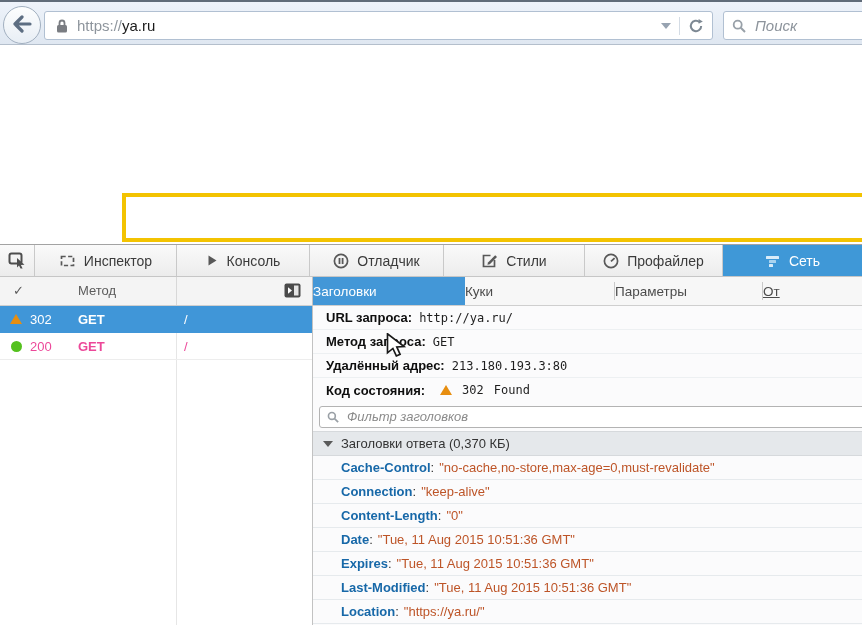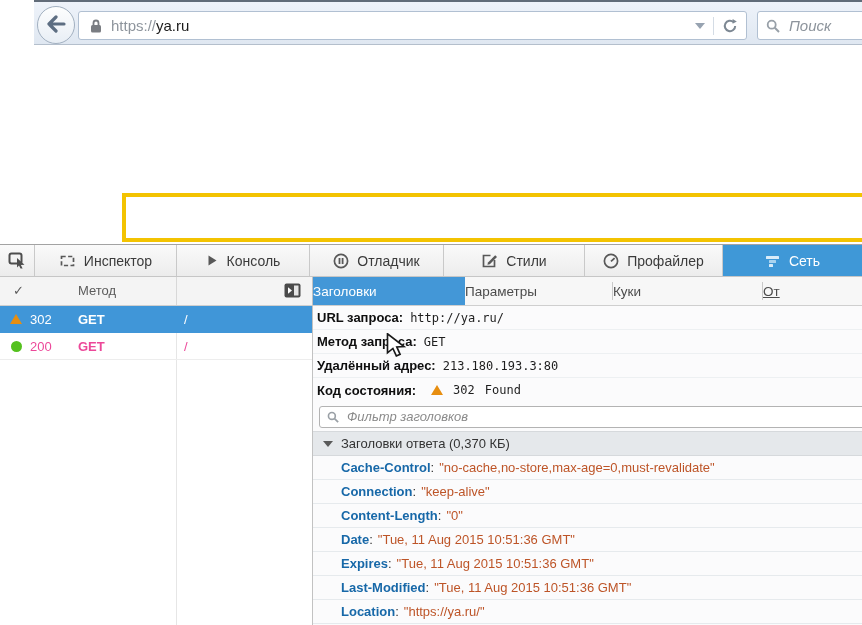--- a/index.html
+++ b/index.html
@@ -1,21 +1,21 @@
 <!DOCTYPE html>
 <html><head>
 <meta charset="utf-8">
 <style>
   html,body{margin:0;padding:0;background:#fff;}
   .screen{position:relative;width:862px;height:625px;background:#fff;overflow:hidden;
           font-family:"Liberation Sans",sans-serif;font-size:13px;color:#222;}
 
   
   .browser-top{position:absolute;top:0;left:0;right:0;height:45px;box-sizing:border-box;
-    background:linear-gradient(#eef3fa,#dfe7f1);border-top:2px solid #616c79;border-bottom:1px solid #b4bfcc;margin-left:34px;}
+    background:linear-gradient(#eef3fa,#dfe7f1);border-top:2px solid #616c79;border-bottom:1px solid #b4bfcc;}
   .back-btn{position:absolute;left:3px;top:4px;width:38px;height:38px;border-radius:50%;
     background:linear-gradient(#fdfefe,#e8eef5);border:1px solid #a2b0c0;box-sizing:border-box;
     display:flex;align-items:center;justify-content:center;z-index:2;}
   .url-bar{position:absolute;left:44px;top:9px;width:669px;height:29px;box-sizing:border-box;
     background:#fff;border:1px solid #b1c0d2;border-radius:3px;display:flex;align-items:center;padding:0 8px 0 10px;}
   .url-bar .scheme{color:#8e959d;font-size:15px;}
   .url-bar .host{color:#1b1b1b;font-size:15px;}
   .urlbar-right{margin-left:auto;display:flex;align-items:center;gap:8px;}
   .dd-arrow{width:0;height:0;border-left:5px solid transparent;border-right:5px solid transparent;border-top:6px solid #97a3b1;}
   .ub-sep{width:1px;height:18px;background:#d4dce5;}
@@ -53,21 +53,21 @@
   .req-row{position:relative;display:flex;align-items:center;height:26px;border-bottom:1px solid #ededed;font-size:13px;color:#ec4899;}
   .req-row.selected{background:#4096d8;color:#fff;border-bottom-color:#4096d8;}
   .cell-icon{width:16px;margin-left:8px;display:flex;justify-content:center;}
   .cell-code{width:48px;margin-left:6px;}
   .cell-method{width:90px;font-weight:bold;}
   .cell-file{margin-left:16px;}
   .tri-orange{width:0;height:0;border-left:6px solid transparent;border-right:6px solid transparent;border-bottom:10px solid #e78e10;}
   .dot-green{width:11px;height:11px;border-radius:50%;background:#54c11e;}
 
   .details{flex:1;background:#fbfbfc;overflow:hidden;font-size:13px;}
-  .detail-row{height:24px;box-sizing:border-box;display:flex;align-items:center;padding-left:4px;border-bottom:1px solid #edf0f2;}
+  .detail-row{height:24px;box-sizing:border-box;display:flex;align-items:center;padding-left:13px;border-bottom:1px solid #edf0f2;}
   .detail-row .lbl{font-weight:bold;color:#0e0e0e;margin-right:7px;white-space:nowrap;}
   .mono{font-family:"DejaVu Sans Mono",monospace;font-size:12px;color:#1e1e1e;}
   .status-tri{width:0;height:0;border-left:6px solid transparent;border-right:6px solid transparent;border-bottom:10px solid #e78e10;margin:0 10px 0 8px;}
   .gap10{display:inline-block;width:10px;}
 
   .filter-row{height:29px;display:flex;align-items:center;padding-left:6px;}
   .filter-input{flex:1;height:22px;box-sizing:border-box;border:1px solid #b3b3b3;border-radius:3px;background:#fff;
     display:flex;align-items:center;gap:6px;padding:0 7px;margin-right:-4px;}
   .filter-input input{border:none;outline:none;flex:1;background:transparent;font-size:13px;font-family:"Liberation Sans",sans-serif;}
   .filter-input input::placeholder{font-style:italic;color:#8b8b8b;}
@@ -206,26 +206,26 @@
               <rect x="0.5" y="0.5" width="16" height="14" rx="2" fill="#4a4a4a"></rect>
               <rect x="10" y="2.5" width="4.5" height="10" fill="#ffffff" opacity="0.85"></rect>
               <path d="M4 4.2 L8 7.5 L4 10.8 Z" fill="#fff"></path>
             </svg>
         </span>
       </div>
       <div class="detail-tabs">
         <div class="d-tab active" style="width:152px;">
             <span>Заголовки</span>
           </div>
+        <div class="d-tab" style="width:150px;">
+            <span>Куки</span>
+            <span class="tsep"></span>
+          </div>
         <div class="d-tab" style="width:148px;">
             <span>Параметры</span>
-            <span class="tsep"></span>
-          </div>
-        <div class="d-tab" style="width:150px;">
-            <span>Куки</span>
             <span class="tsep"></span>
           </div>
         <div class="d-tab" style="flex:1;text-decoration:underline;">
             <span>От</span>
           </div>
       </div>
     </div>
 
     <div class="dt-body">
 

